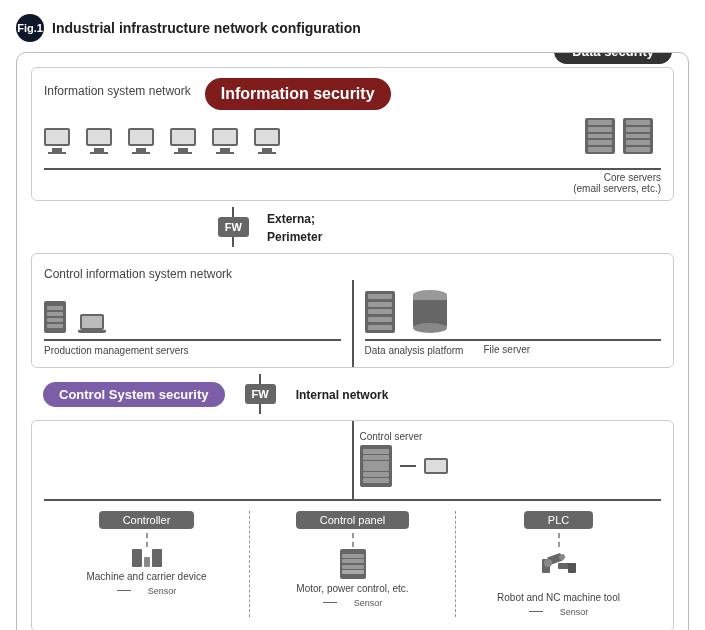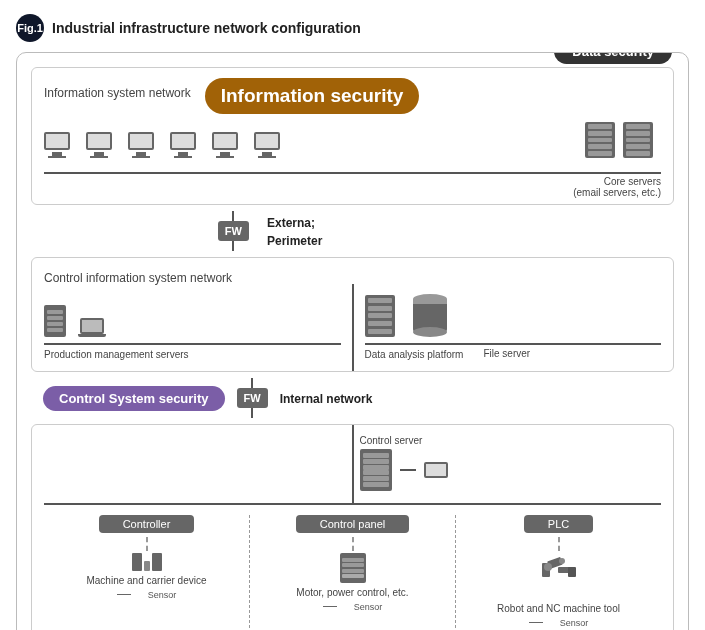--- a/index.html
+++ b/index.html
@@ -52,25 +52,25 @@
       padding: 5px 18px;
       font-size: 13px;
       font-weight: bold;
     }
     .zone-label {
       font-size: 12px;
       color: #444;
       margin-bottom: 6px;
     }
     .info-security-pill {
-      background: #a16207;
+      background: #7f1d1d;
       color: #fff;
       border-radius: 20px;
       padding: 7px 16px;
-      font-size: 19px;
+      font-size: 16px;
       font-weight: bold;
     }
     
     .pc-icon {
       display: flex;
       flex-direction: column;
       align-items: center;
       margin-right: 8px;
       padding-bottom: 6px;
     }
@@ -385,21 +385,21 @@
           <div style="width:100%; height:2px; background:#555;"></div>
           <div style="display:flex; gap:20px; margin-top:3px;">
             <div style="font-size:10px; color:#444; line-height:1.3;">Data analysis
 platform</div>
             <div style="font-size:10px; color:#444;">File server</div>
           </div>
         </div>
       </div>
     </div>
 
-    <div style="display:flex; align-items:center; gap:4px; padding: 6px 12px;">
+    <div style="display:flex; align-items:center; gap:12px; padding: 6px 12px;">
       <div class="ctrl-sec-pill">Control System security</div>
       <div style="flex:0 0 auto; display:flex; flex-direction:column; align-items:center; margin-left:8px;">
         <div style="width:2px; height:10px; background:#555; margin:0 auto;"></div>
         <div class="fw-box">FW</div>
         <div style="width:2px; height:10px; background:#555; margin:0 auto;"></div>
       </div>
       <div style="margin-left:8px;">
         <span style="font-size:12px; font-weight:bold; color:#222;">Internal network</span>
       </div>
     </div>
@@ -488,21 +488,21 @@
             
             <svg width="38" height="32" viewBox="0 0 38 32">
               <rect x="2" y="10" width="8" height="14" fill="#666" rx="1"></rect>
               <rect x="8" y="6" width="14" height="8" fill="#666" rx="1" transform="rotate(-20,15,10)"></rect>
               <rect x="18" y="14" width="12" height="6" fill="#666" rx="1"></rect>
               <circle cx="8" cy="14" r="4" fill="#888"></circle>
               <circle cx="22" cy="8" r="3" fill="#888"></circle>
               <rect x="28" y="14" width="8" height="10" fill="#555" rx="1"></rect>
             </svg>
           </div>
-          <div style="font-size:10px; color:#444; text-align:center; margin-top:10px; line-height:1.3;">Robot and NC
+          <div style="font-size:10px; color:#444; text-align:center; margin-top:3px; line-height:1.3;">Robot and NC
 machine tool</div>
           <div class="sensor-line" style="margin-top:2px;">
             <div class="sensor-dash"></div>
             <span class="sensor-label">Sensor</span>
           </div>
         </div>
       </div>
 
     </div>
   </div>

